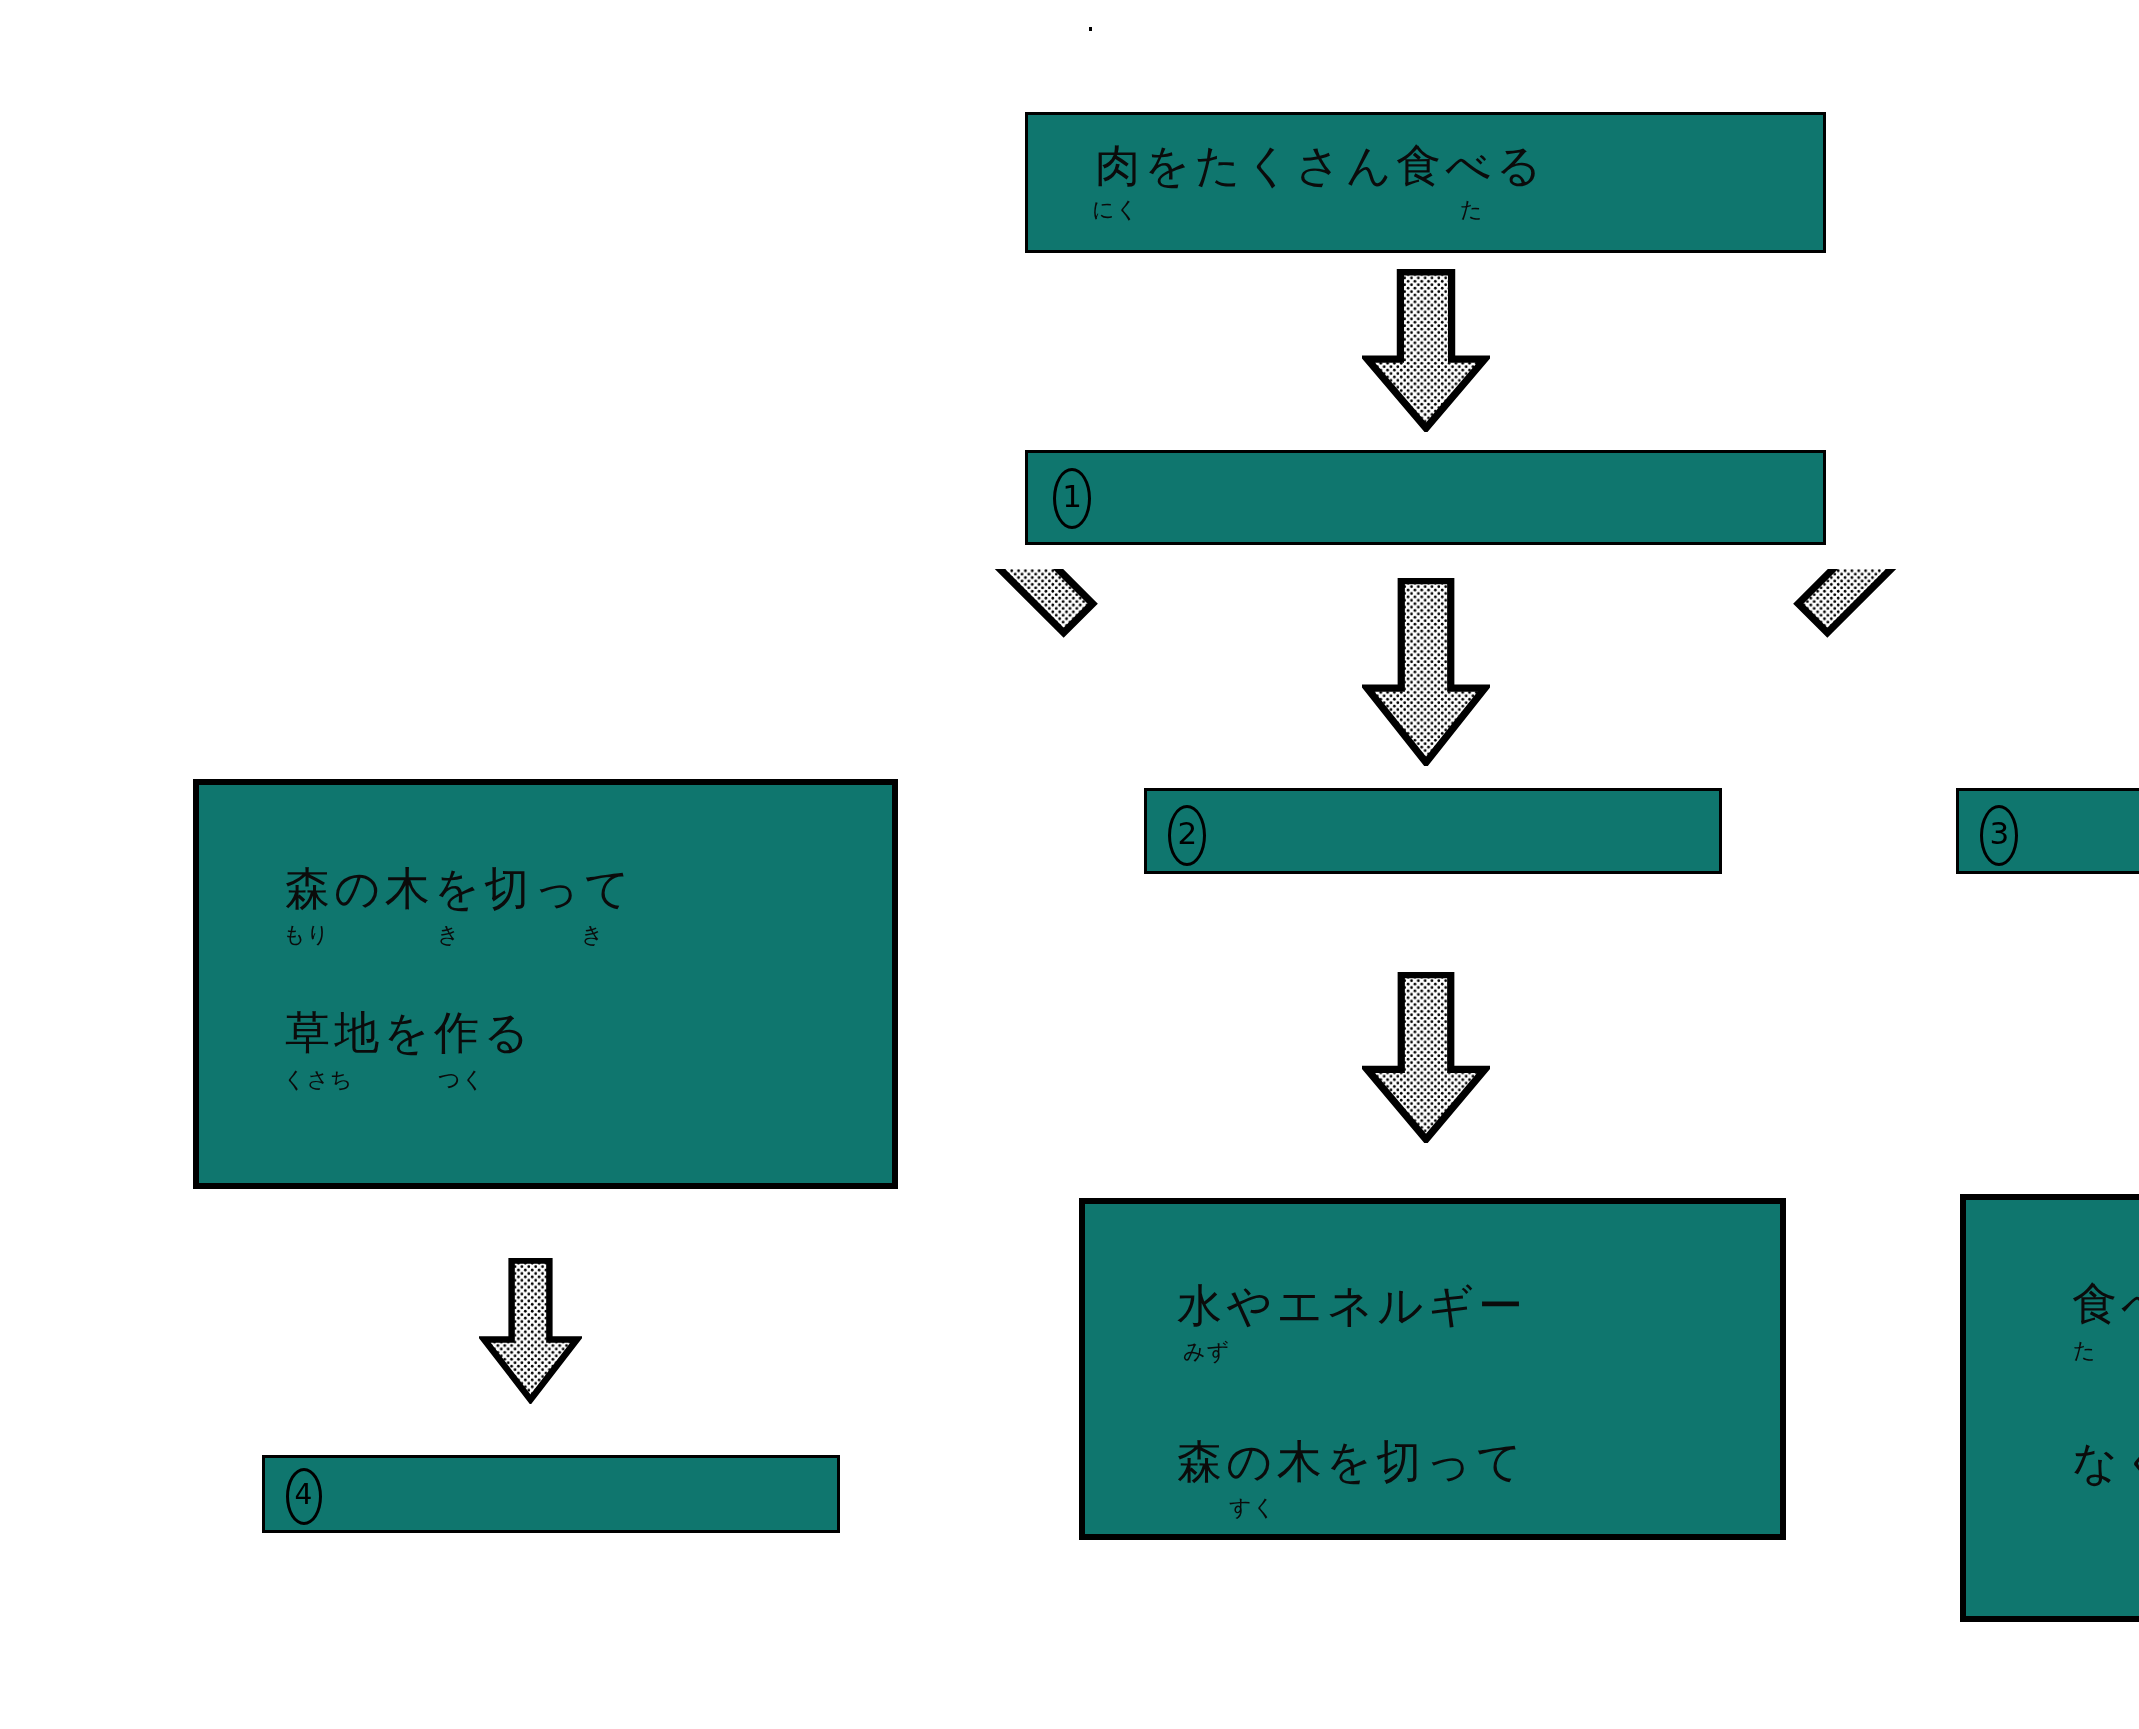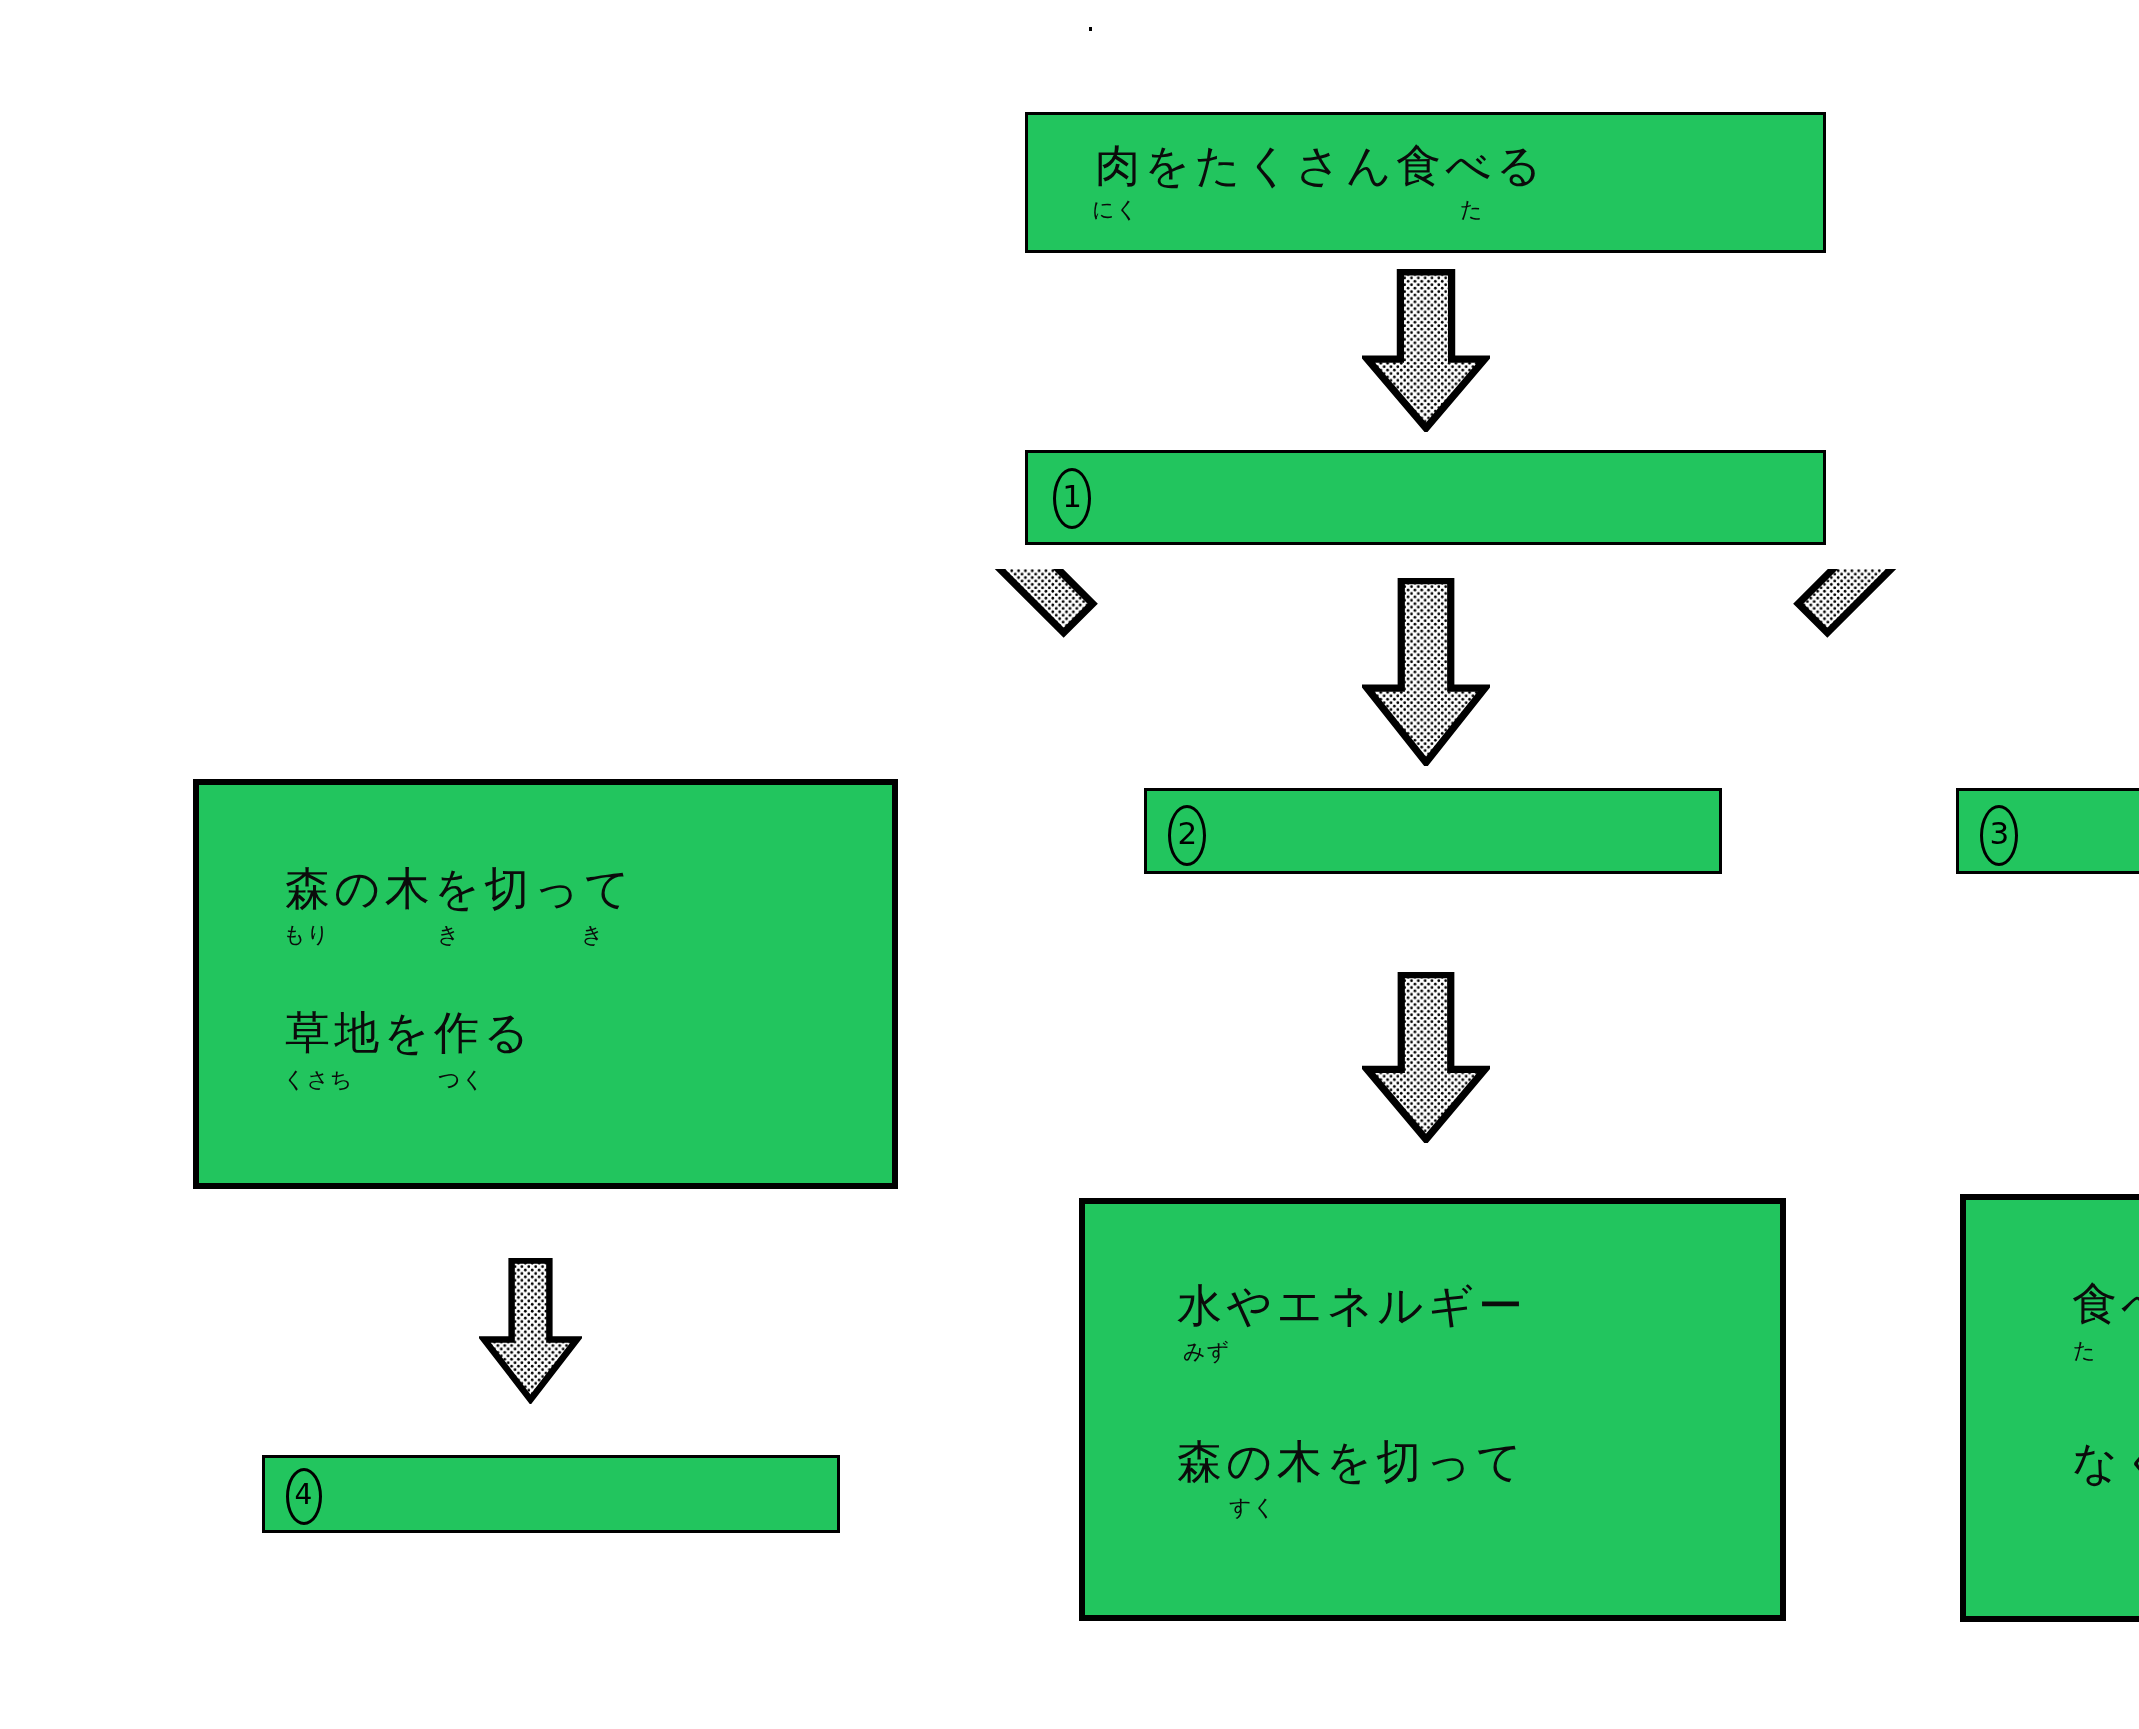--- a/index.html
+++ b/index.html
@@ -12,21 +12,21 @@
     width:2823px;
     height:1729px;
     background:#fff;
     overflow:hidden;
   }
 
   
   .box{
     position:absolute;
     box-sizing:border-box;
-    background:#22c55e;
+    background:#0f766e;
     border:3.4px solid #000;
   }
   .box.thick{ border-width:6.8px; }
   .box.thin{ border-width:3px; }
 
   
   .ruby-line{
     position:absolute;
     white-space:nowrap;
     font-family:"DejaVu Sans","Liberation Sans",sans-serif;
@@ -173,21 +173,21 @@
     </svg>
   </div>
 
   <div class="box thin" style="left:262px;top:1455px;width:578px;height:78px;">
     <div class="circnum" style="left:20.5px;top:10.3px;width:30px;height:51px;font-size:28px;">
       <span>4</span>
     </div>
     <div class="mainline ruby-line" style="left:81px;top:14.6px;"></div>
   </div>
 
-  <div class="box thick" style="left:1079px;top:1198px;width:707px;height:423px;">
+  <div class="box thick" style="left:1079px;top:1198px;width:707px;height:342px;">
     <div class="mainline ruby-line" style="left:92px;top:79px;">水やエネルギー</div>
     <div class="furi" style="left:90px;top:137px;margin-left:8px;">みず</div>
 
     <div class="mainline ruby-line" style="left:92px;top:235px;">森の木を切って</div>
     <div class="furi" style="left:144px;top:293px;">すく</div>
   </div>
 
   <div class="box thick" style="left:1960px;top:1194px;width:591px;height:428px;">
     <div class="mainline ruby-line" style="left:106px;top:81px;">食べる物が</div>
     <div class="furi" style="left:107px;top:140px;">た</div>

